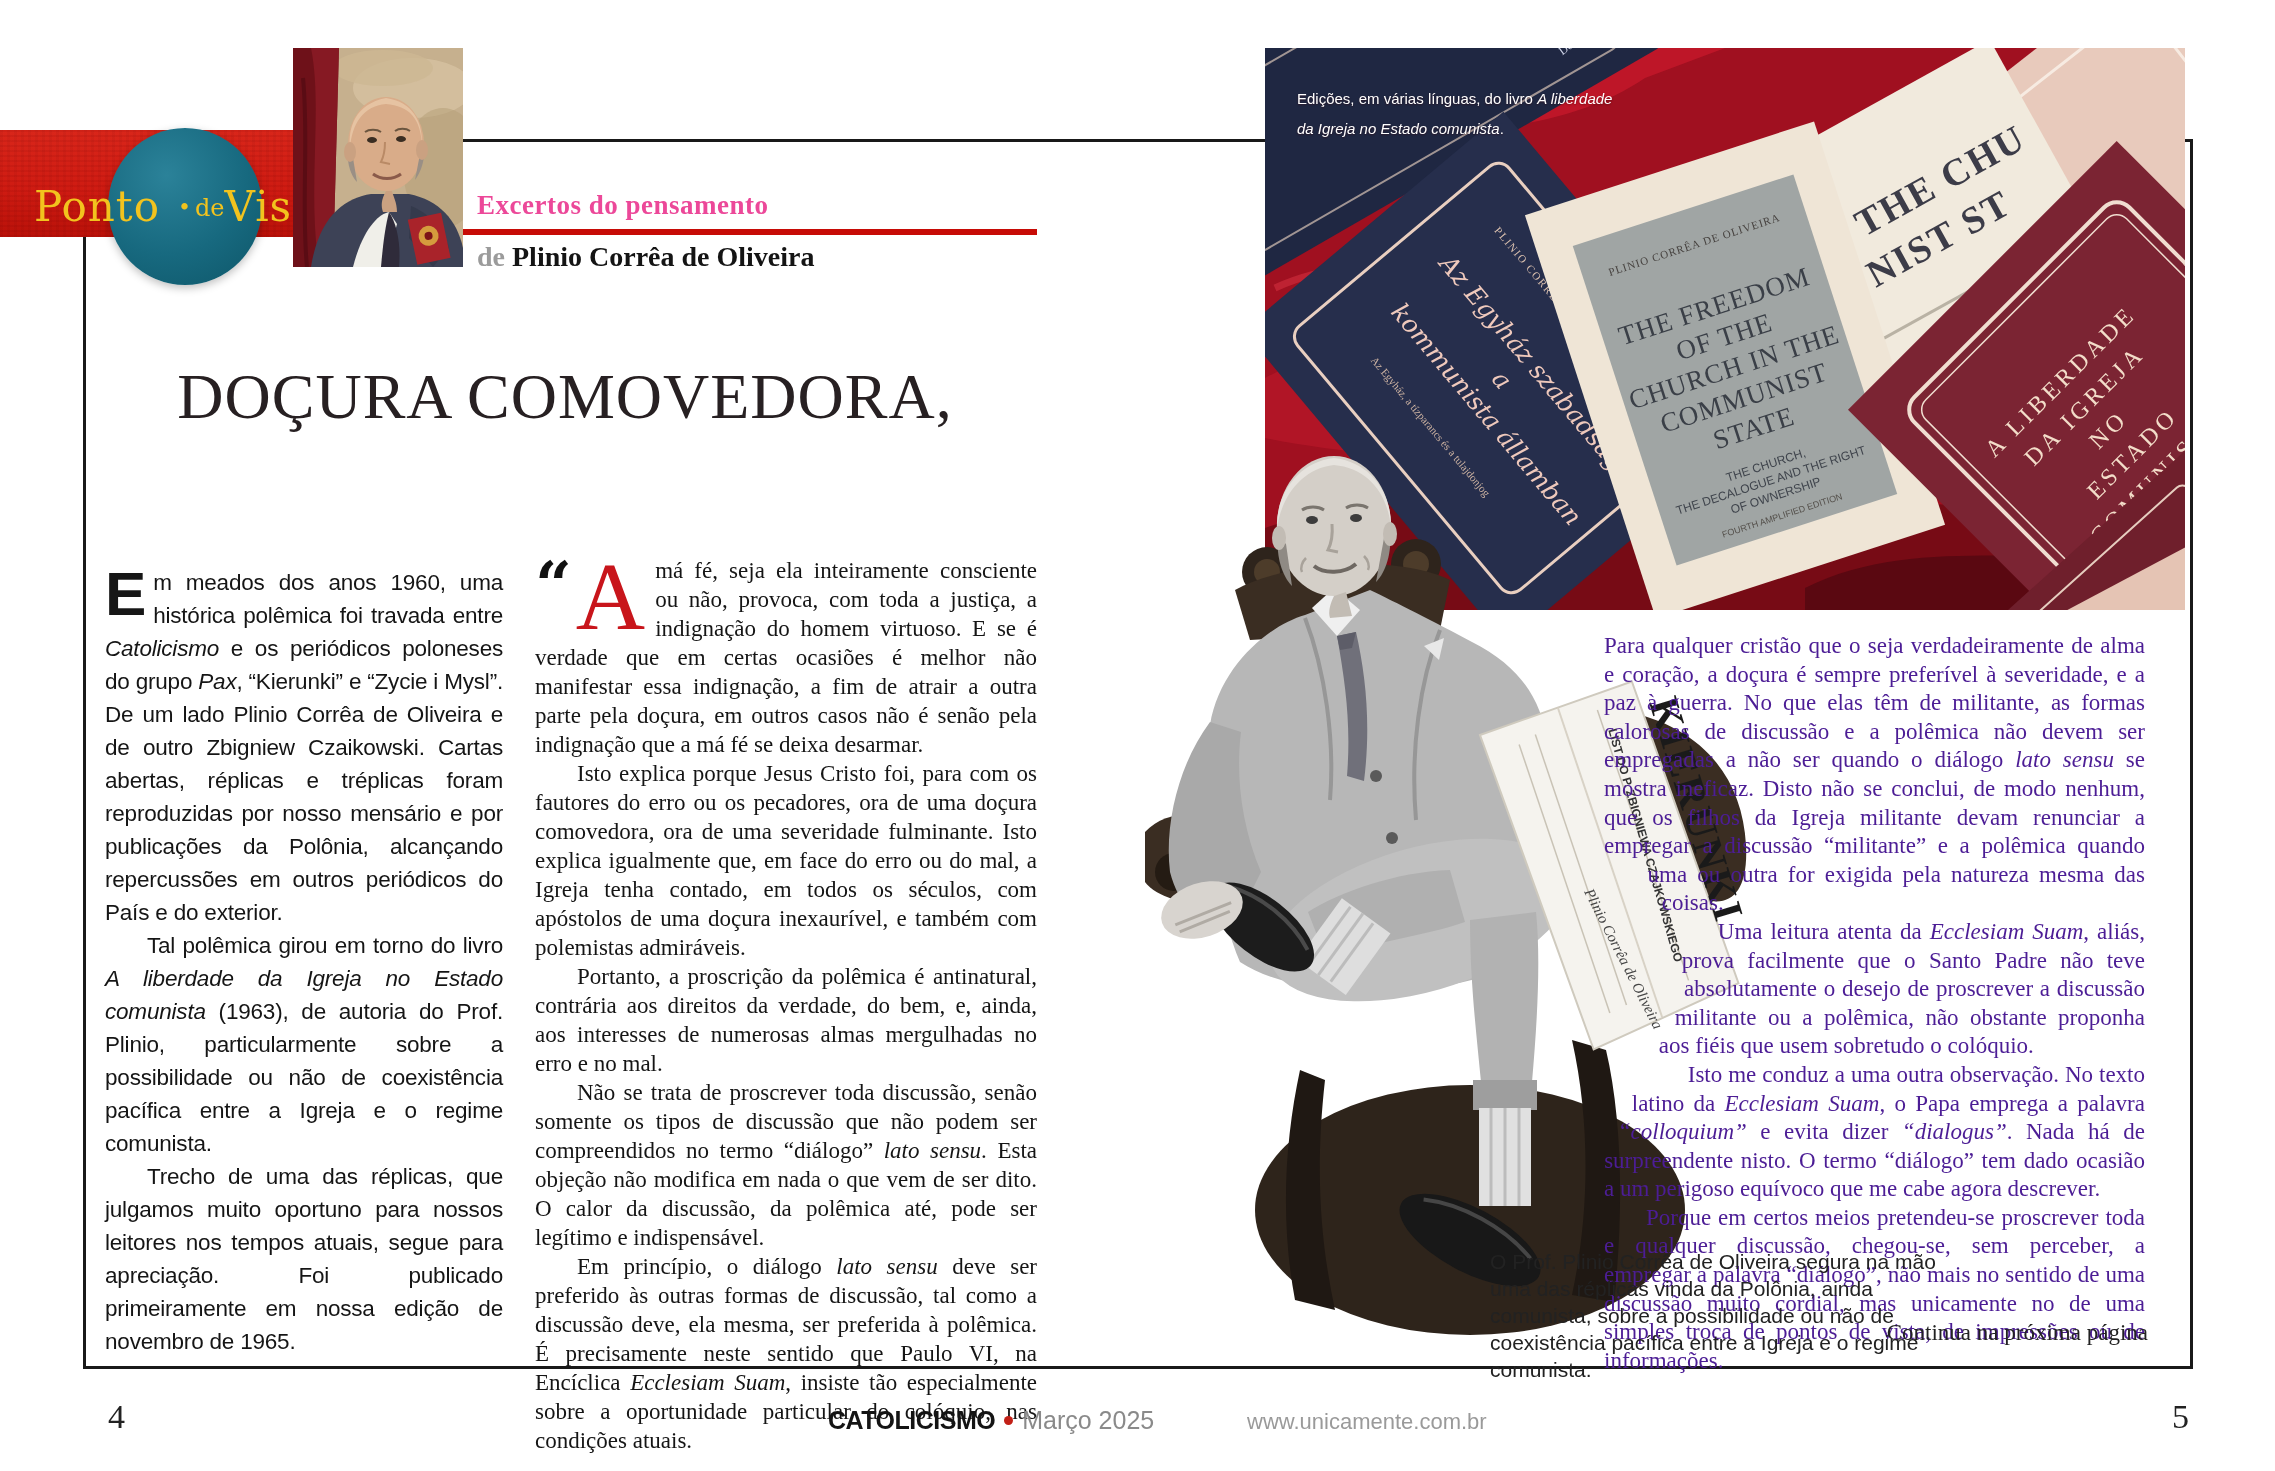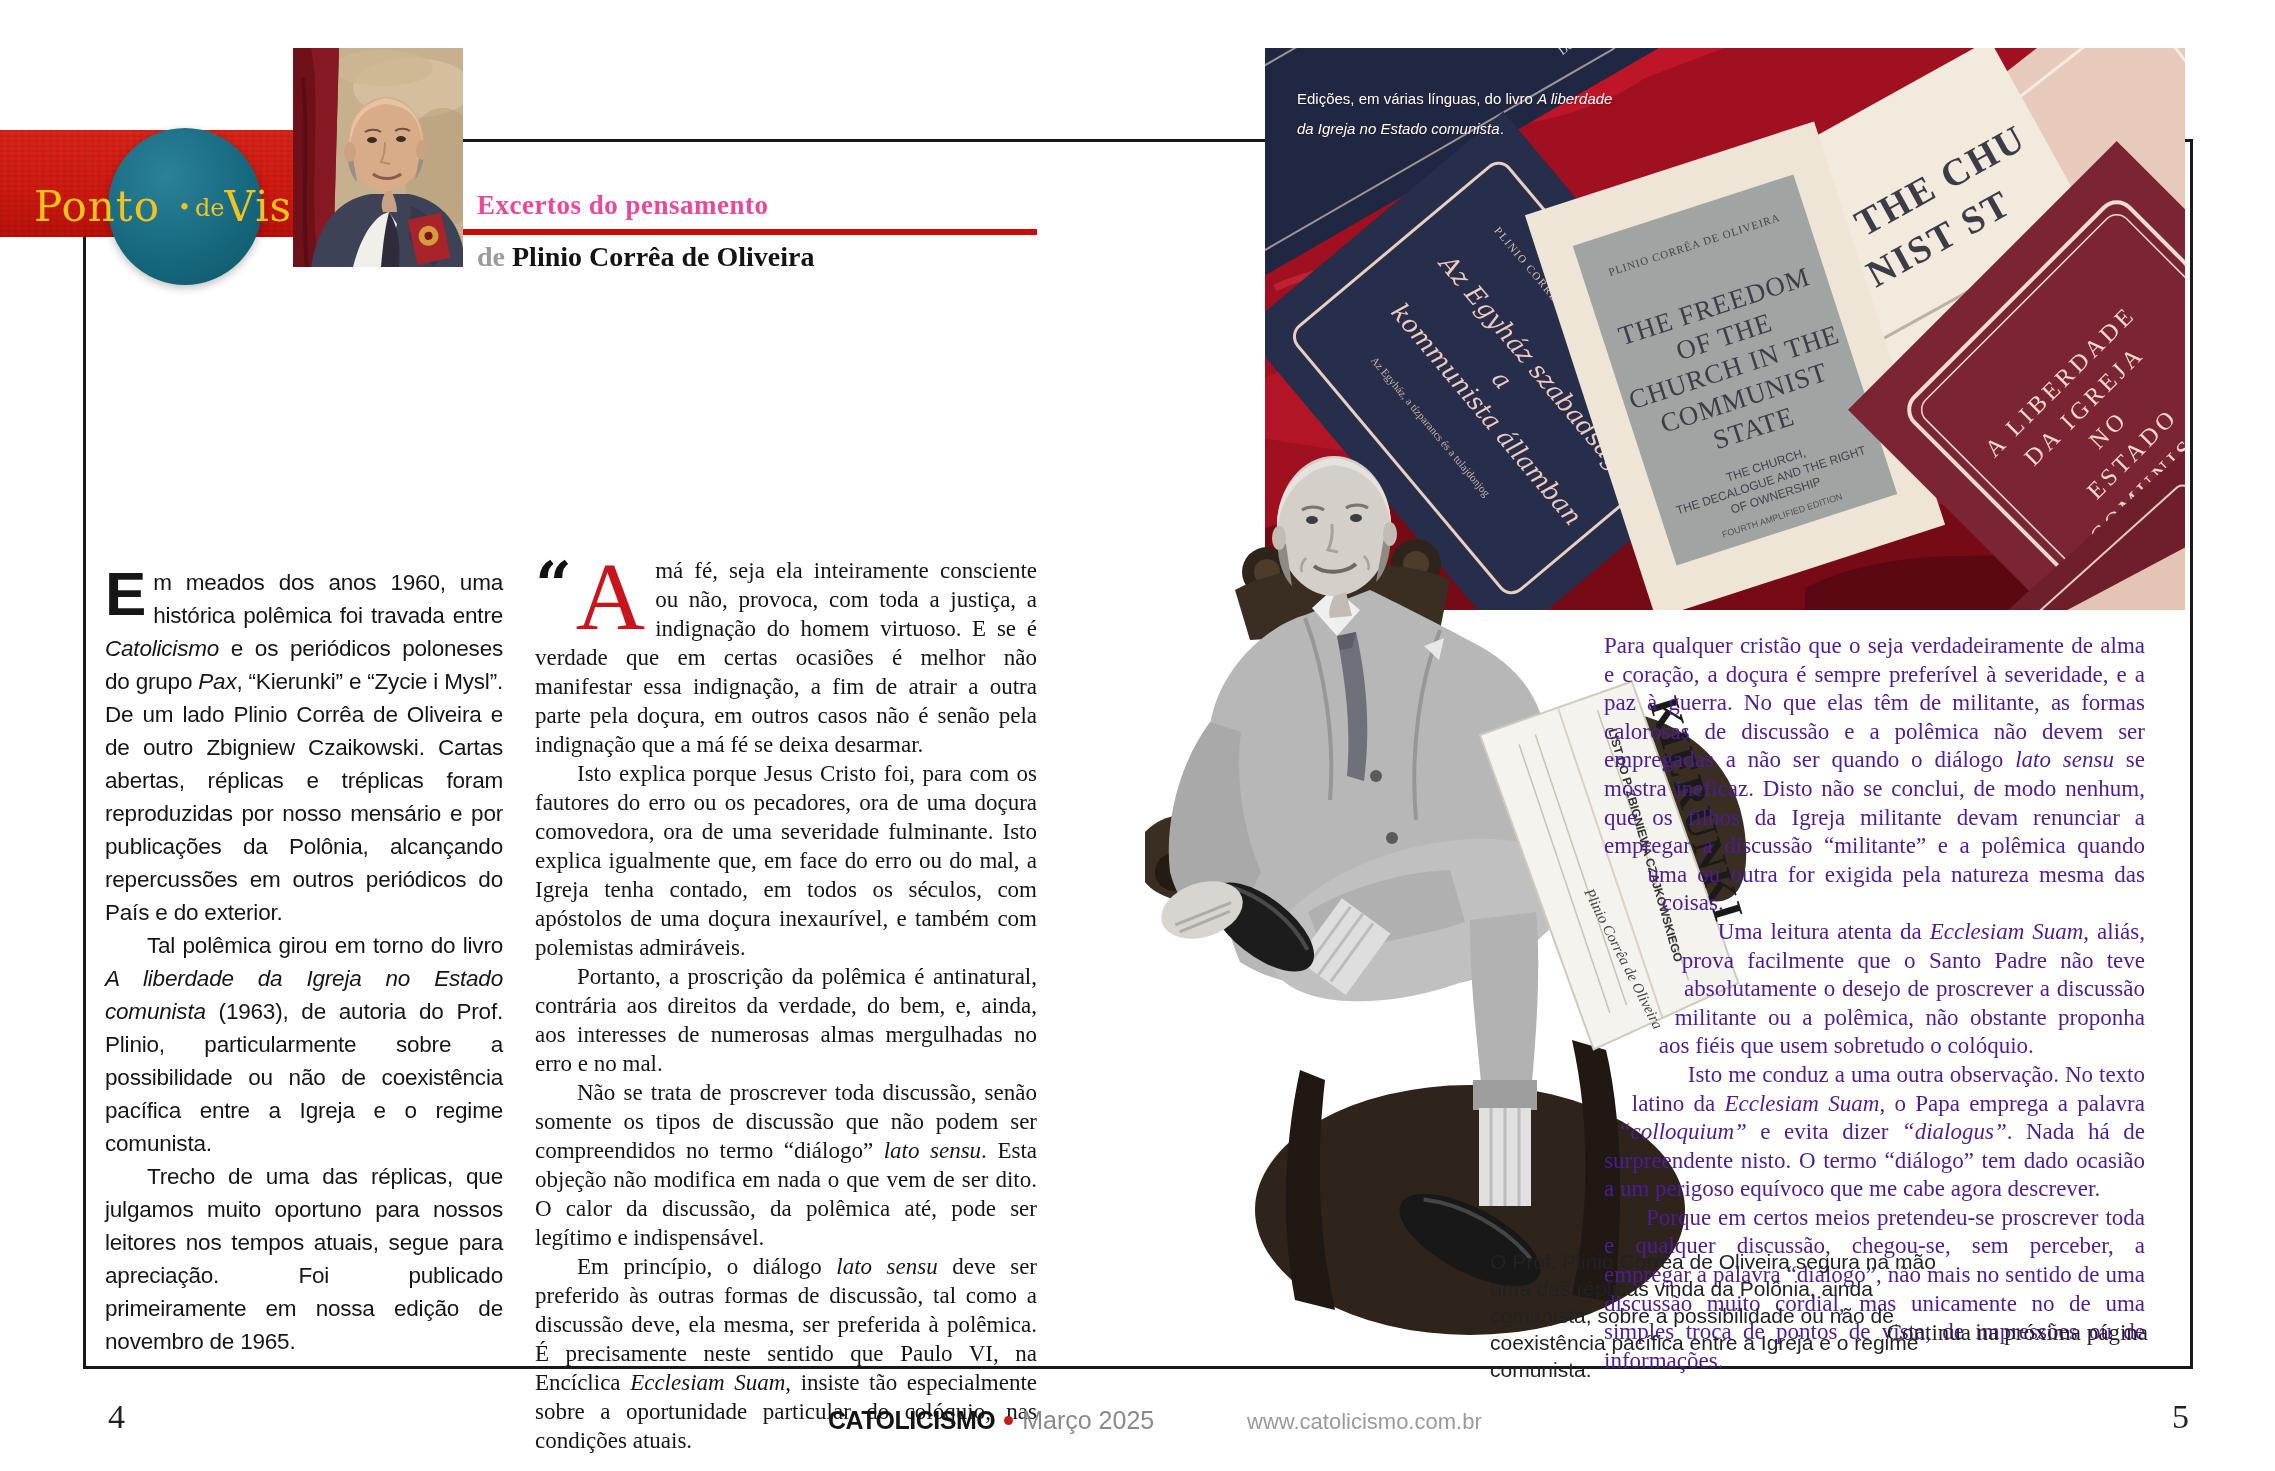--- a/index.html
+++ b/index.html
@@ -150,20 +150,21 @@
     <path d="M80,126 C88,132 100,132 108,126" stroke="#8a5a4a" stroke-width="3" fill="none"></path>
     <path d="M93,143 C88,152 88,158 90,164 L104,164 C104,154 100,148 99,143 Z" fill="#caa181"></path>
   </svg>
 
   <div class="abs" id="kicker1">Excertos do pensamento</div>
   <div class="abs" id="kicker2">
     <span class="de">de </span><span>Plinio Corrêa de Oliveira</span>
   </div>
 
   <div class="abs" id="headline">
+    <div>DOÇURA COMOVEDORA,</div>
   </div>
 
   <div class="abs" id="col1">
     <p class="para"><span class="dropE">E</span><span><span>m meados dos anos 1960, uma histórica polêmica foi travada entre </span><span class="it">Catolicismo</span><span> e os periódicos poloneses do grupo </span><span class="it">Pax</span><span>, “Kierunki” e “Zycie i Mysl”. De um lado Plinio Corrêa de Oliveira e de outro Zbigniew Czaikowski. Cartas abertas, réplicas e tréplicas foram reproduzidas por nosso mensário e por publicações da Polônia, alcançando repercussões em outros periódicos do País e do exterior.</span></span></p>
     <p class="para indent"><span>Tal polêmica girou em torno do livro </span><span class="it">A liberdade da Igreja no Estado comunista</span><span> (1963), de autoria do Prof. Plinio, particularmente sobre a possibilidade ou não de coexistência pacífica entre a Igreja e o regime comunista.</span></p>
     <p class="para indent"><span>Trecho de uma das réplicas, que julgamos muito oportuno para nossos leitores nos tempos atuais, segue para apreciação. Foi publicado primeiramente em nossa edição de novembro de 1965.</span></p>
   </div>
 
   <div class="abs" id="col2">
     <p class="para"><span class="qmark">“</span><span class="dropA">A</span><span><span> má fé, seja ela inteiramente consciente ou não, provoca, com toda a justiça, a indignação do homem virtuoso. E se é verdade que em certas ocasiões é melhor não manifestar essa indignação, a fim de atrair a outra parte pela doçura, em outros casos não é senão pela indignação que a má fé se deixa desarmar.</span></span></p>
@@ -359,16 +360,16 @@
 
   <div class="abs" id="bw-caption">O Prof. Plinio Corrêa de Oliveira segura na mão uma das réplicas vinda da Polônia, ainda comunista, sobre a possibilidade ou não de coexistência pacífica entre a Igreja e o regime comunista.</div>
   <div class="abs" id="continua">Continua na próxima página</div>
 
   <div class="abs folio" id="folio-left">4</div>
   <div class="abs" id="footer-center">
     <span class="brand">CATOLICISMO</span>
     <span class="bullet"></span>
     <span class="date">Março 2025</span>
   </div>
-  <div class="abs" id="footer-site">www.catolicismo.com.br</div>
+  <div class="abs" id="footer-site">www.unicamente.com.br</div>
   <div class="abs folio" id="folio-right">5</div>
 
 </div>
 
 </body></html>

